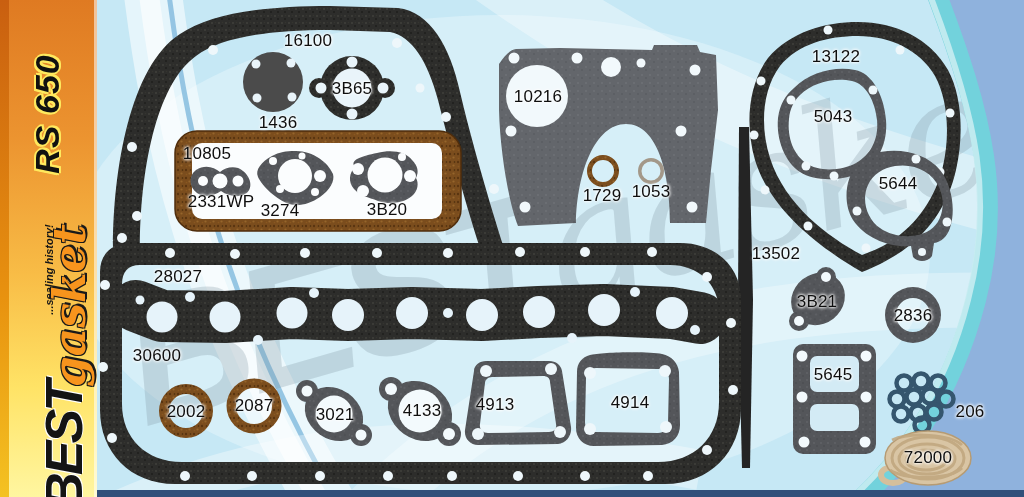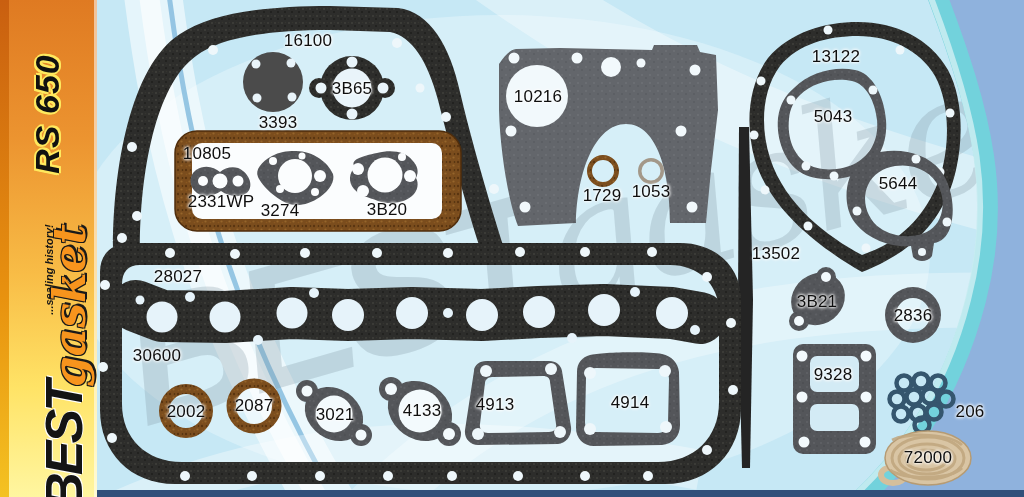--- a/index.html
+++ b/index.html
@@ -397,38 +397,38 @@
         <ellipse cx="928" cy="458" rx="36" ry="21"></ellipse>
         <ellipse cx="927" cy="459" rx="28" ry="15"></ellipse>
         <ellipse cx="926" cy="460" rx="20" ry="10"></ellipse>
         <path d="M890,470 C905,480 950,480 962,468"></path>
         <path d="M892,440 C910,432 950,434 962,445"></path>
       </g>
     </g>
   </svg>
 
   <div class="label" style="left:308px;top:41px">16100</div>
-  <div class="label" style="left:278px;top:123px">3393</div>
+  <div class="label" style="left:278px;top:123px">1436</div>
   <div class="label" style="left:352px;top:89px">3B65</div>
   <div class="label" style="left:207px;top:154px">10805</div>
   <div class="label" style="left:221px;top:202px">2331WP</div>
   <div class="label" style="left:280px;top:211px">3274</div>
   <div class="label" style="left:387px;top:210px">3B20</div>
   <div class="label" style="left:538px;top:97px">10216</div>
   <div class="label" style="left:602px;top:196px">1729</div>
   <div class="label" style="left:651px;top:192px">1053</div>
   <div class="label" style="left:836px;top:57px">13122</div>
   <div class="label" style="left:833px;top:117px">5043</div>
   <div class="label" style="left:898px;top:184px">5644</div>
   <div class="label" style="left:776px;top:254px">13502</div>
   <div class="label" style="left:817px;top:302px">3B21</div>
   <div class="label" style="left:913px;top:316px">2836</div>
   <div class="label" style="left:178px;top:277px">28027</div>
   <div class="label" style="left:157px;top:356px">30600</div>
-  <div class="label" style="left:833px;top:375px">9328</div>
+  <div class="label" style="left:833px;top:375px">5645</div>
   <div class="label" style="left:186px;top:412px">2002</div>
   <div class="label" style="left:254px;top:406px">2087</div>
   <div class="label" style="left:335px;top:415px">3021</div>
   <div class="label" style="left:422px;top:411px">4133</div>
   <div class="label" style="left:495px;top:405px">4913</div>
   <div class="label" style="left:630px;top:403px">4914</div>
   <div class="label" style="left:970px;top:412px">206</div>
   <div class="label" style="left:928px;top:458px">72000</div>
 
   <div class="sidebar">

